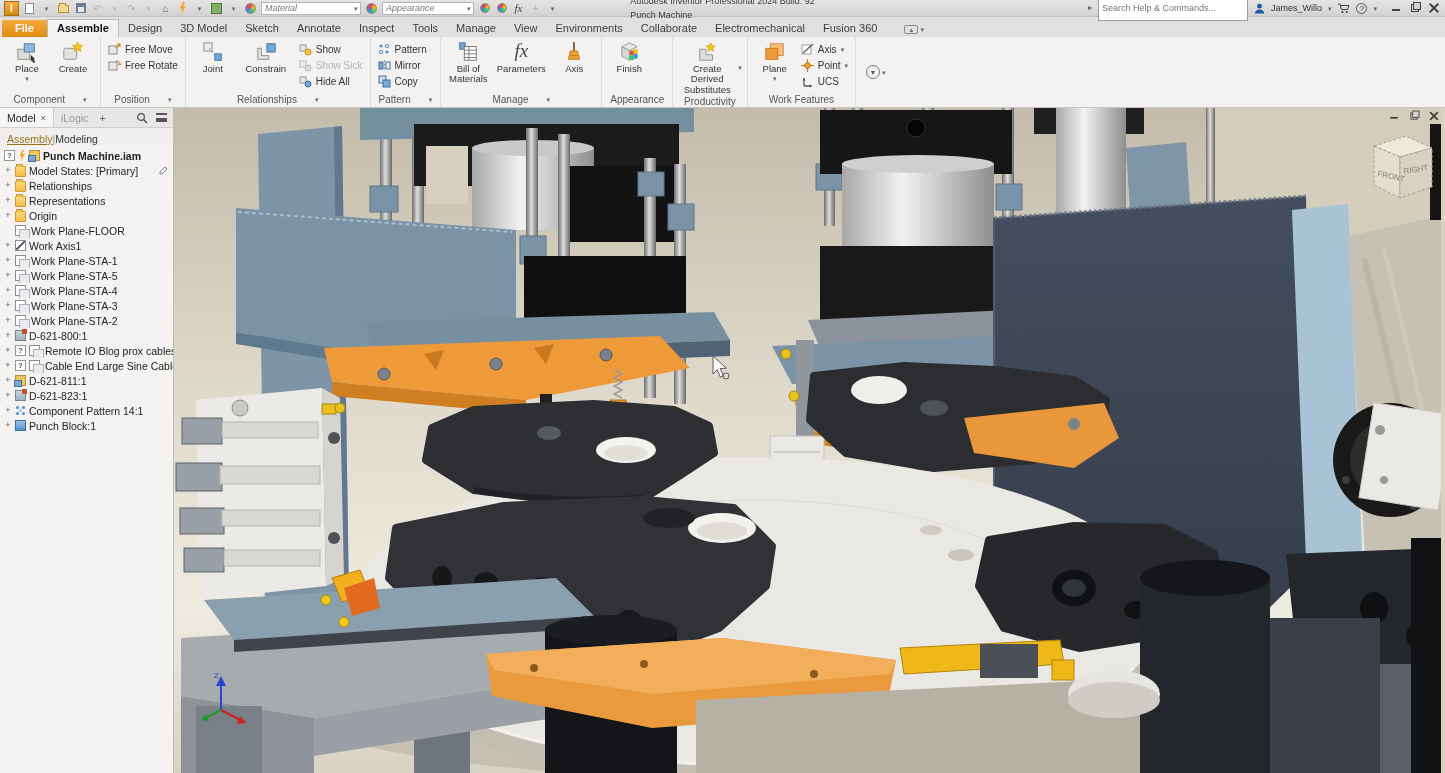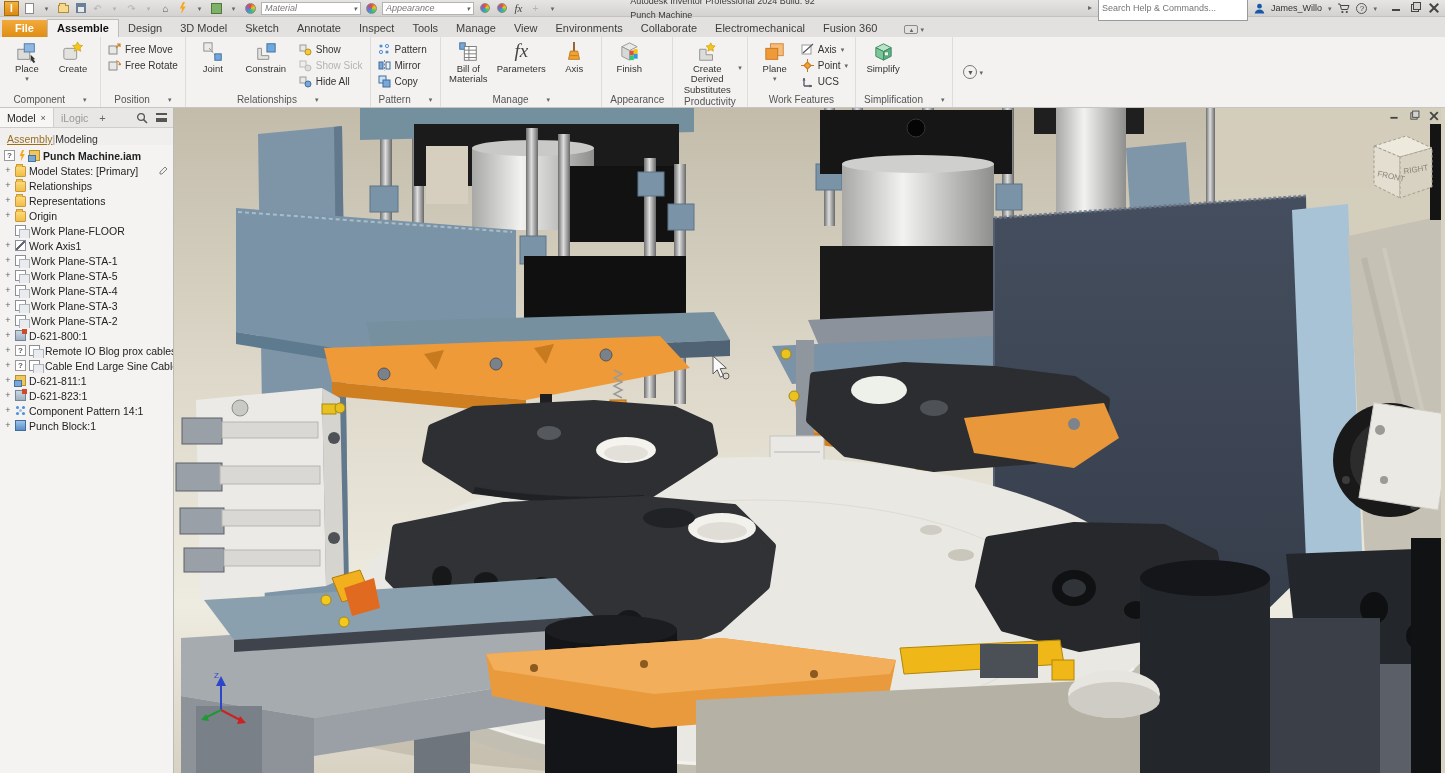--- a/index.html
+++ b/index.html
@@ -495,39 +495,20 @@
             </span>
           <span>UCS</span>
         </div>
       </div>
     </div>
     <div class="rlabel">
       <span>Work Features</span>
     </div>
   </div>
 
-  <div class="rgroup">
-    <div class="rcontent">
-      <div class="bigbtn">
-        <span class="bicon">
-          <svg width="23" height="23" viewBox="0 0 24 24">
-              <polygon points="4,8 12,4 20,8 12,12" fill="#bae3c8" stroke="#3d8a60"></polygon>
-              <polygon points="4,8 12,12 12,21 4,17" fill="#7cc79a" stroke="#3d8a60"></polygon>
-              <polygon points="20,8 12,12 12,21 20,17" fill="#5bb183" stroke="#3d8a60"></polygon>
-              <rect x="13" y="12.5" width="4" height="4" fill="#eef7f1" stroke="#3d8a60" stroke-width=".6"></rect>
-            </svg>
-        </span>
-        <span>Simplify</span>
-      </div>
-    </div>
-    <div class="rlabel">
-      <span>Simplification</span>
-        <span class="ar">▾</span>
-    </div>
-  </div>
 
   <div class="overflow-btn">
     <span class="circ">▼</span>
       <span class="ar">▾</span>
   </div>
 </div>
 
 <div class="main">
 
   <div class="browser">

